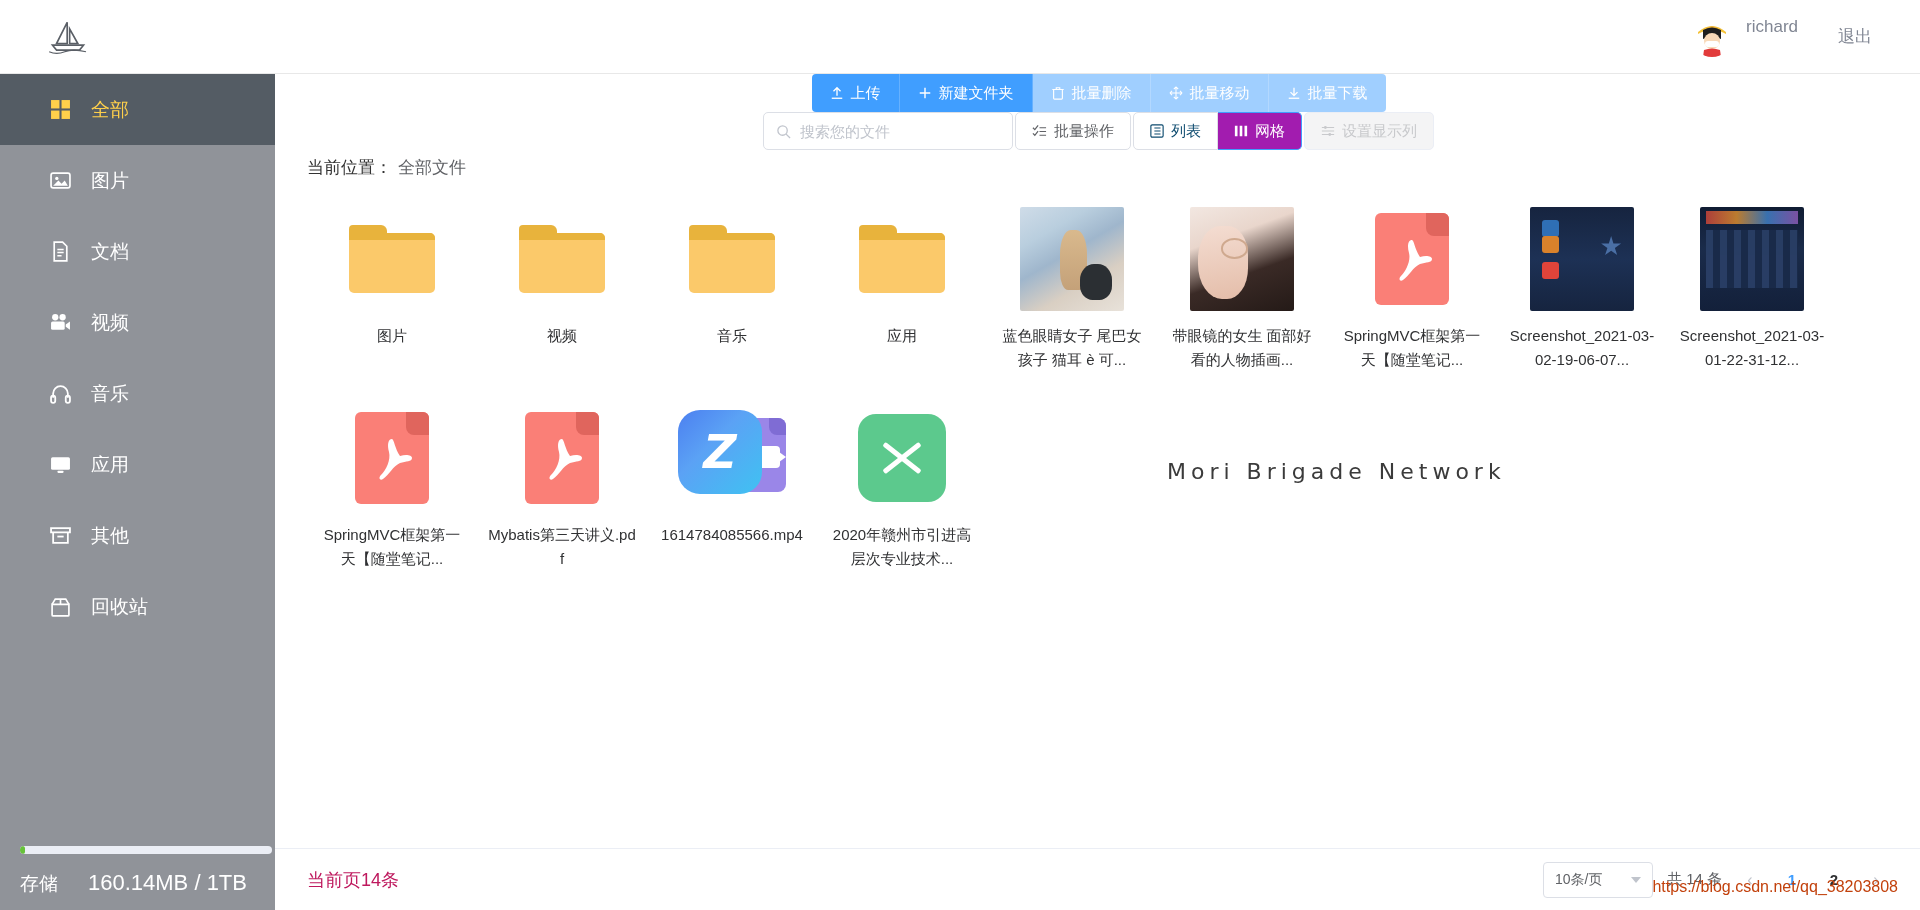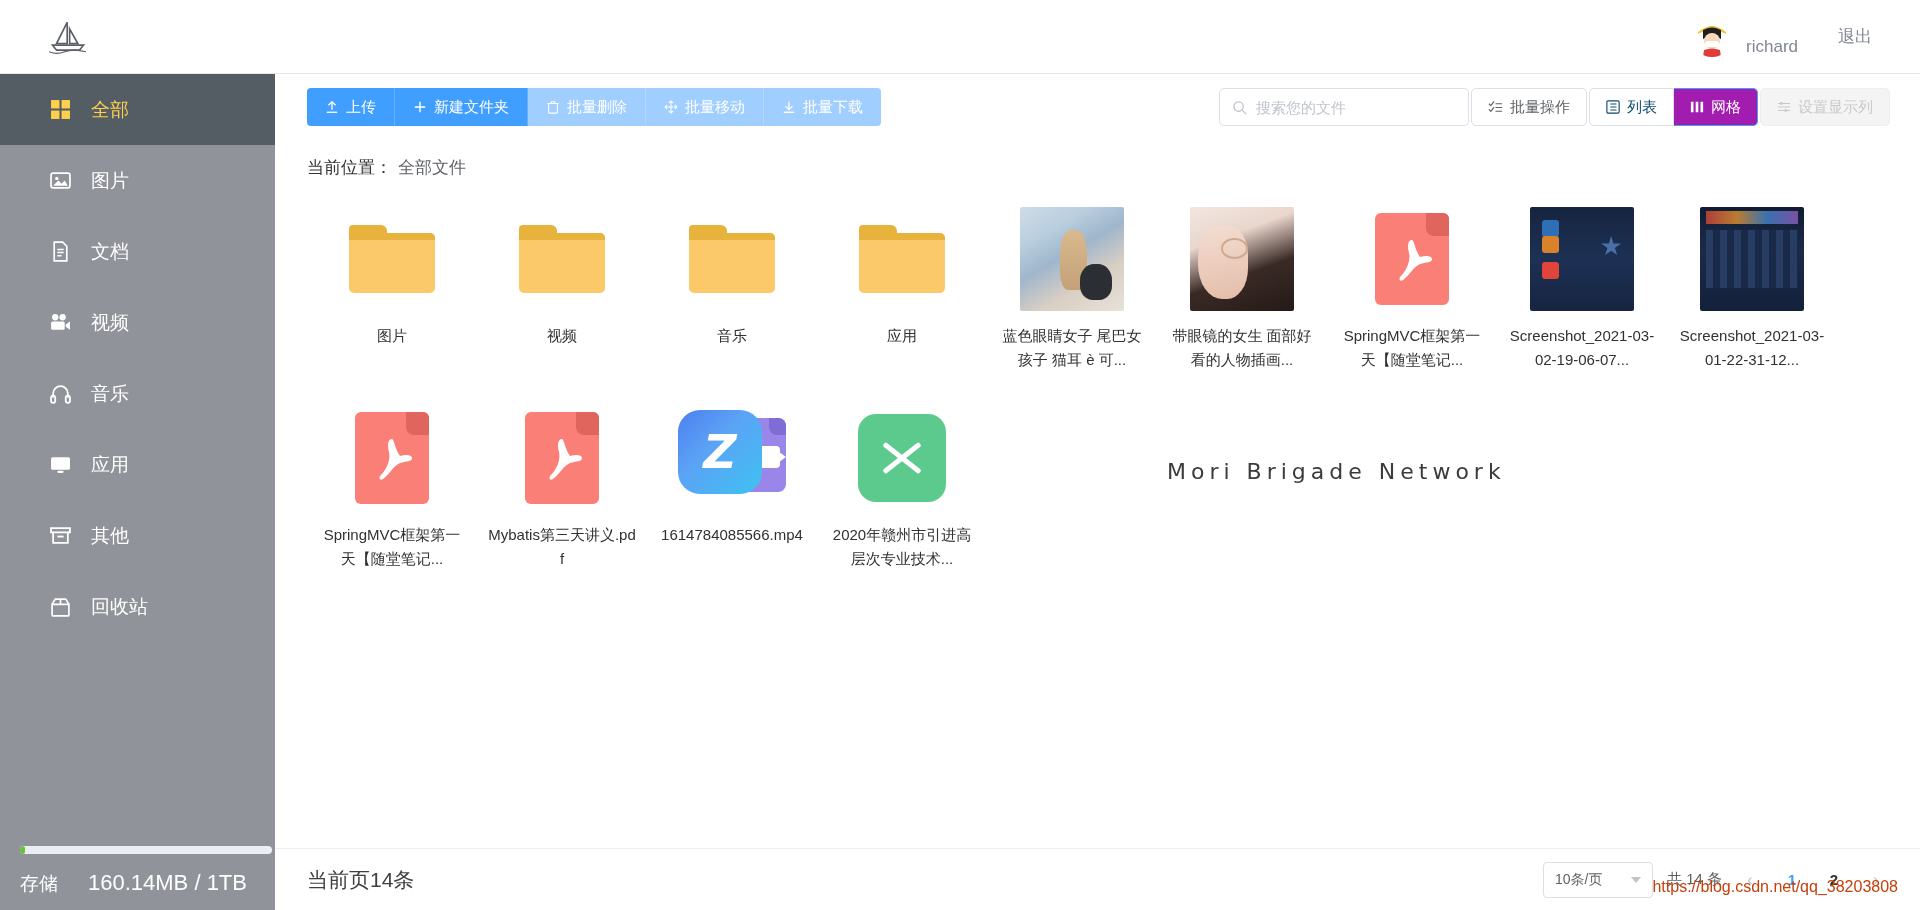--- a/index.html
+++ b/index.html
@@ -17,21 +17,21 @@
   }
   .logo-wrap { width: 136px; display: flex; justify-content: center; align-items: center; }
   .logo-sail { width: 40px; height: 36px; }
   .brand-tab {
     height: 73px; display: flex; align-items: center; padding: 0 30px;
     font-size: 19px; color: #333; position: relative;
     border-bottom: 3px solid #409eff;
     cursor: pointer;
   }
   .topbar-spacer { flex: 1; }
-  .user-area { display: flex; align-items: flex-end; gap: 14px; margin-right: 40px; }
+  .user-area { display: flex; align-items: flex-start; gap: 14px; margin-right: 40px; }
   .avatar {
     width: 40px; height: 40px; border-radius: 50%; overflow: hidden;
     background: #fff; display: block;
   }
   .user-name { font-size: 17px; color: #808693; }
   .logout-btn { font-size: 17px; color: #808693; margin-right: 48px; cursor: pointer; }
 
   
   .sidebar {
     position: absolute; top: 74px; left: 0; width: 275px; height: 836px;
@@ -68,21 +68,21 @@
     width: 0; height: 0; border-top: 5px solid transparent;
     border-bottom: 5px solid transparent; border-right: 5px solid #909399;
   }
 
   
   .main {
     position: absolute; top: 74px; left: 275px; width: 1645px; height: 836px;
     background: #fff;
   }
   .toolbar {
-    height: 66px; display: flex; align-items: center; padding: 0 30px 0 32px;
+    height: 66px; display: flex; align-items: center; padding: 0 30px 0 32px; flex-direction: column;
   }
   .btn-group { display: flex; }
   .tb-btn {
     height: 38px; padding: 0 18px; display: flex; align-items: center; gap: 7px;
     font-size: 15px; color: #fff; background: #409eff; border: none;
     border-right: 1px solid #66b1ff; cursor: pointer; white-space: nowrap;
   }
   .tb-btn:first-child { border-radius: 4px 0 0 4px; }
   .tb-btn:last-child { border-radius: 0 4px 4px 0; border-right: none; }
   .tb-btn.disabled { background: #a0cfff; color: #ffffff; border-right-color: #b3d8ff; cursor: default; }
@@ -263,21 +263,21 @@
     position: absolute; right: 22px; bottom: 14px; font-size: 16px;
     color: #c2410c; pointer-events: none;
   }
 
   
   .footer {
     position: absolute; bottom: 0; left: 0; width: 1645px; height: 62px;
     border-top: 1px solid #ebeef5; display: flex; align-items: center;
     padding: 0 30px 0 32px;
   }
-  .footer-count { font-size: 21px; color: #404040; }
+  .footer-count { font-size: 18px; color: #be185d; }
   .footer-spacer { flex: 1; }
   .pager { display: flex; align-items: center; gap: 14px; }
   .page-size {
     height: 36px; width: 110px; border: 1px solid #dcdfe6; border-radius: 4px;
     display: flex; align-items: center; justify-content: space-between;
     padding: 0 11px; font-size: 14px; color: #606266; cursor: pointer;
   }
   .page-size .caret {
     width: 0; height: 0; border-left: 5px solid transparent;
     border-right: 5px solid transparent; border-top: 6px solid #c0c4cc;

